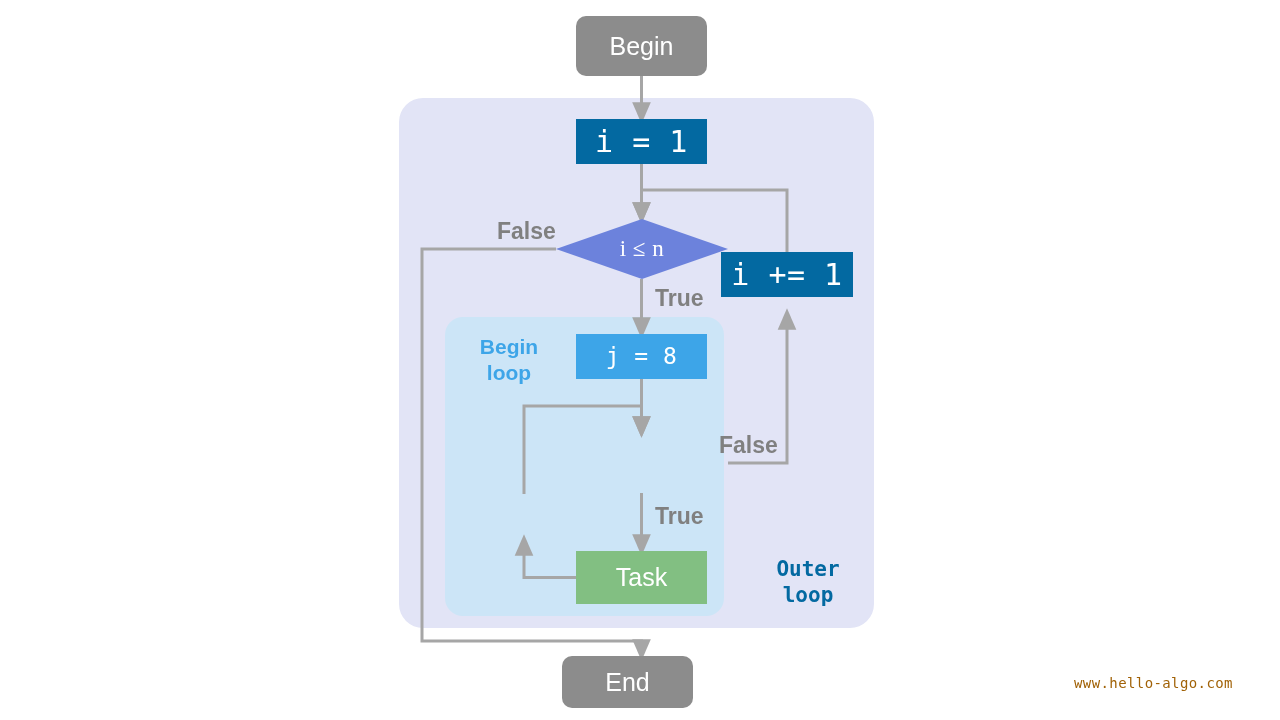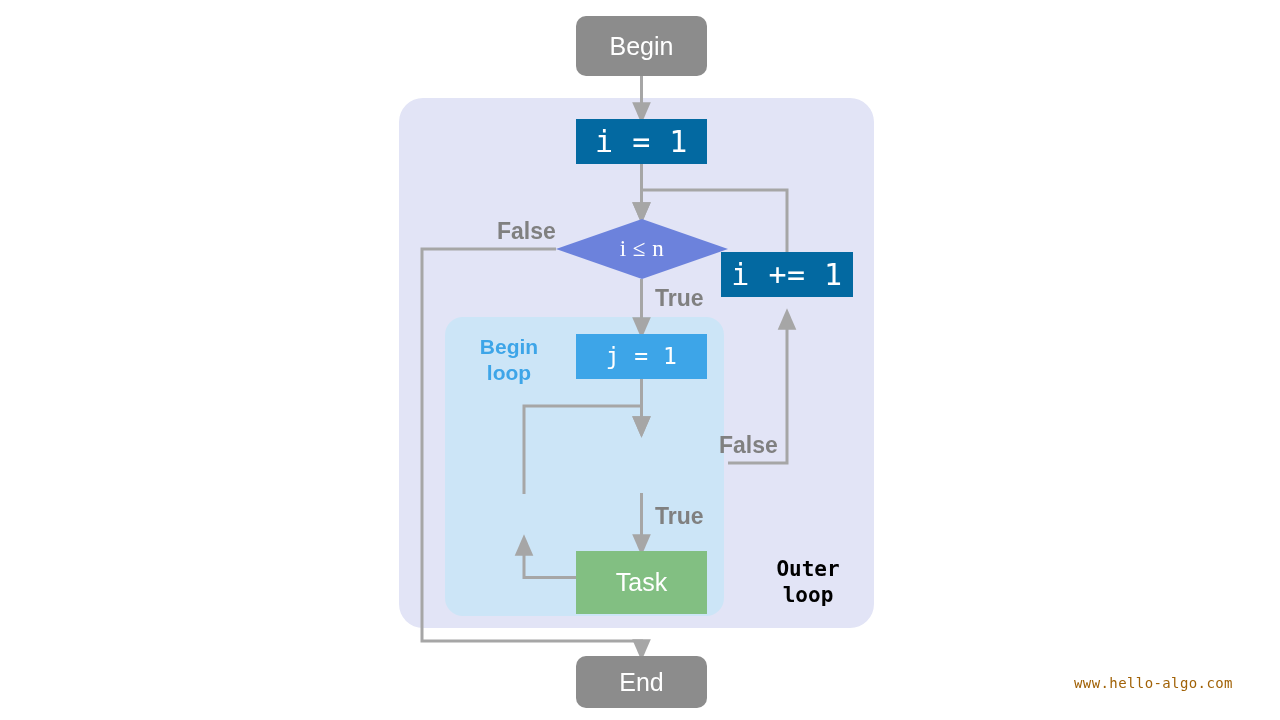--- a/index.html
+++ b/index.html
@@ -108,22 +108,22 @@
   }
 
   
   .pos-begin   { left: 576px; top: 16px;  width: 131px; height: 60px; }
   .pos-i-init  { left: 576px; top: 119px; width: 131px; height: 45px; }
   .pos-i-cond  { left: 556px; top: 219px; width: 172px; height: 60px; }
   .pos-i-incr  { left: 721px; top: 252px; width: 132px; height: 45px; }
   .pos-j-init  { left: 576px; top: 334px; width: 131px; height: 45px; }
   .pos-j-cond  { left: 556px; top: 433px; width: 172px; height: 60px; }
   .pos-j-incr  { left: 458px; top: 494px; width: 132px; height: 45px; }
-  .pos-task    { left: 576px; top: 551px; width: 131px; height: 63px; }
-  .pos-end     { left: 576px; top: 656px; width: 131px; height: 52px; text-align: right; }
+  .pos-task    { left: 576px; top: 551px; width: 131px; height: 53px; }
+  .pos-end     { left: 562px; top: 656px; width: 131px; height: 52px; text-align: right; }
 
   
   .edge-label {
     position: absolute;
     color: #808080;
     font-family: "Liberation Sans", sans-serif;
     font-size: 23px;
     font-weight: bold;
     white-space: nowrap;
   }
@@ -145,21 +145,21 @@
     width: 88px;
     color: #3DA5E8;
     font-family: "Liberation Sans", sans-serif;
     font-size: 21px;
     font-weight: bold;
   }
   .caption-outer {
     left: 752px;
     top: 556px;
     width: 112px;
-    color: #000000;
+    color: #0369a1;
     font-family: "DejaVu Sans Mono", monospace;
     font-size: 21px;
     font-weight: bold;
   }
 
   
   .watermark {
     position: absolute;
     left: 1074px;
     top: 675px;
@@ -209,21 +209,21 @@
   </svg>
 
   <div class="node node-term pos-begin">Begin</div>
 
   <div class="node node-proc-outer pos-i-init">i = 1</div>
 
   <div class="diamond diamond-outer pos-i-cond">i ≤ n</div>
 
   <div class="node node-proc-outer pos-i-incr">i += 1</div>
 
-  <div class="node node-proc-inner pos-j-init">j = 1</div>
+  <div class="node node-proc-inner pos-j-init">j = 8</div>
 
 
 
   <div class="node node-task pos-task">Task</div>
 
   <div class="node node-term pos-end">End</div>
 
   <div class="edge-label lbl-i-false">False</div>
   <div class="edge-label lbl-i-true">True</div>
   <div class="edge-label lbl-j-false">False</div>

